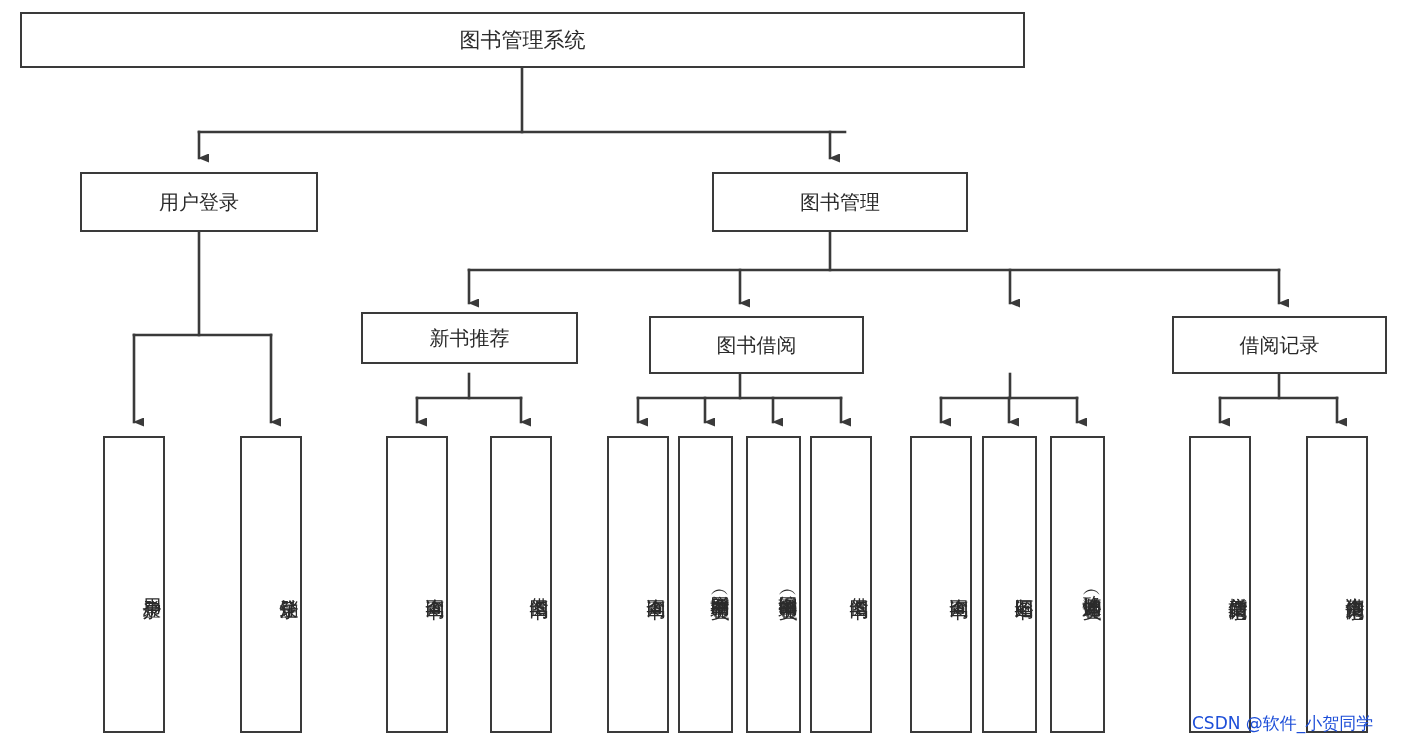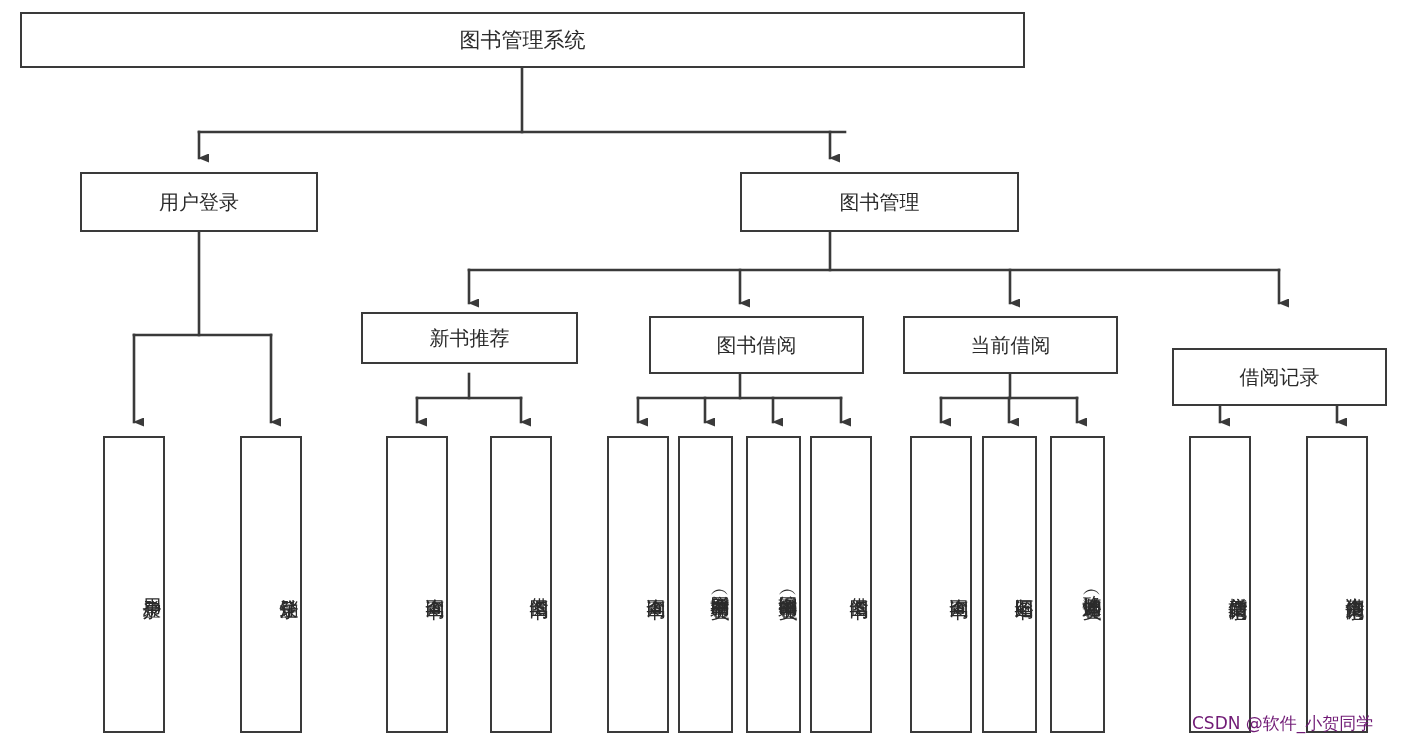--- a/index.html
+++ b/index.html
@@ -60,21 +60,21 @@
     white-space: pre-line;
     text-align: center;
   }
   .node-leaf .node-label {
     writing-mode: vertical-rl;
     text-orientation: upright;
     letter-spacing: 1px;
   }
   #watermark {
     position: absolute;
-    color: #701a75;
+    color: #1d4ed8;
     font-size: 17px;
     white-space: nowrap;
     user-select: none;
   }
 </style>
 </head>
 <body>
 
 <div id="diagram-root">
 
@@ -130,37 +130,34 @@
   </svg>
 
   <div class="node node-root" style="left:20px; top:12px; width:1005px; height:56px;">
     <span class="node-label">图书管理系统</span>
   </div>
 
   <div class="node node-l1" style="left:80px; top:172px; width:238px; height:60px;">
     <span class="node-label">用户登录</span>
   </div>
 
-  <div class="node node-l1" style="left:740px; top:172px; width:279px; height:60px;">
+  <div class="node node-l1" style="left:712px; top:172px; width:256px; height:60px;">
     <span class="node-label">图书管理</span>
   </div>
 
   <div class="node node-l2" style="left:361px; top:312px; width:217px; height:52px;">
     <span class="node-label">新书推荐</span>
   </div>
 
   <div class="node node-l2" style="left:633px; top:316px; width:215px; height:58px;margin-left:16px;">
     <span class="node-label">图书借阅</span>
   </div>
 
-  <div class="node node-l2" style="left:903px; top:316px; width:215px; height:58px;">
-    <span class="node-label">当前借阅</span>
-  </div>
-
-  <div class="node node-l2" style="left:1172px; top:316px; width:215px; height:58px;margin-top:32px;">
+
+  <div class="node node-l2" style="left:1172px; top:316px; width:215px; height:58px;">
     <span class="node-label">借阅记录</span>
   </div>
 
   <div class="node node-leaf" style="left:103px; top:436px; width:62px; height:297px;">
     <span class="node-label">用户登录</span>
   </div>
 
   <div class="node node-leaf" style="left:240px; top:436px; width:62px; height:297px;">
     <span class="node-label">注销登录</span>
   </div>

